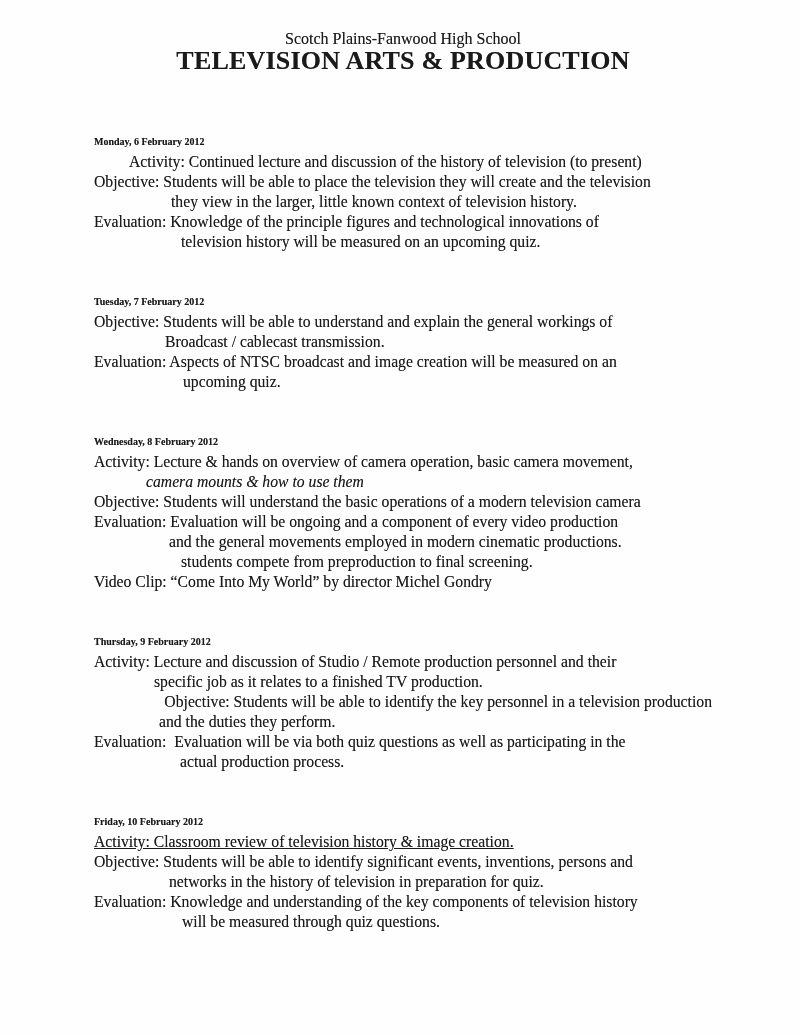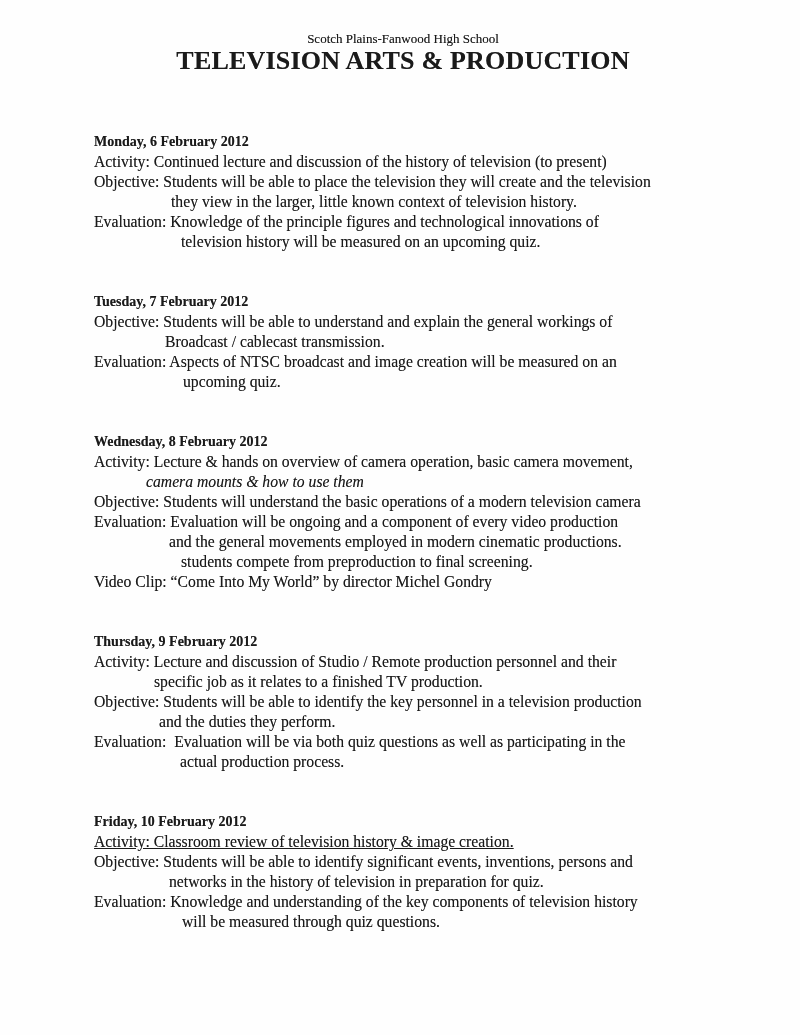--- a/index.html
+++ b/index.html
@@ -13,54 +13,54 @@
   }
   .page {
     width: 800px;
     height: 1035px;
     background: #fefefe;
     padding: 29px 88px 0 94px;
     text-shadow: 0 0 0.5px rgba(0,0,0,0.45); 
   }
   .doc-header { text-align: center; }
   .school {
-    font-size: 13px;
+    font-size: 16px;
     line-height: 20px;
   }
   .course {
     font-size: 26px;
     font-weight: bold;
     line-height: 24px;
     letter-spacing: 0.2px;
   }
   .schedule { margin-top: 59px; }
   .day { margin-bottom: 40px; }
   .date {
-    font-size: 14px;
+    font-size: 10px;
     font-weight: bold;
     line-height: 20px;
   }
   .line {
     font-size: 15.7px;
     line-height: 20px;
     white-space: pre;
   }
 </style>
 </head>
 <body>
 
 <div class="page">
   <header class="doc-header">
     <div class="school">Scotch Plains-Fanwood High School</div>
     <div class="course">TELEVISION ARTS &amp; PRODUCTION</div>
   </header>
   <main class="schedule">
       <section class="day">
         <h2 class="date">Monday, 6 February 2012</h2>
-        <div class="line" style="padding-left: 0px;">Activity: Continued lecture and discussion of the history of television (to present)</div>
+        <div class="line" style="padding-left: 0px; margin-left: 35px;">Activity: Continued lecture and discussion of the history of television (to present)</div>
         <div class="line" style="padding-left: 0px;">Objective: Students will be able to place the television they will create and the television</div>
         <div class="line" style="padding-left: 77px;">they view in the larger, little known context of television history.</div>
         <div class="line" style="padding-left: 0px;">Evaluation: Knowledge of the principle figures and technological innovations of</div>
         <div class="line" style="padding-left: 87px;">television history will be measured on an upcoming quiz.</div>
       </section>
       <section class="day">
         <h2 class="date">Tuesday, 7 February 2012</h2>
         <div class="line" style="padding-left: 0px;">Objective: Students will be able to understand and explain the general workings of</div>
         <div class="line" style="padding-left: 71px;">Broadcast / cablecast transmission.</div>
         <div class="line" style="padding-left: 0px;">Evaluation: Aspects of NTSC broadcast and image creation will be measured on an</div>
@@ -73,21 +73,21 @@
         <div class="line" style="padding-left: 0px;">Objective: Students will understand the basic operations of a modern television camera</div>
         <div class="line" style="padding-left: 0px;">Evaluation: Evaluation will be ongoing and a component of every video production</div>
         <div class="line" style="padding-left: 75px;">and the general movements employed in modern cinematic productions.</div>
         <div class="line" style="padding-left: 87px;">students compete from preproduction to final screening.</div>
         <div class="line" style="padding-left: 0px;">Video Clip: “Come Into My World” by director Michel Gondry</div>
       </section>
       <section class="day">
         <h2 class="date">Thursday, 9 February 2012</h2>
         <div class="line" style="padding-left: 0px;">Activity: Lecture and discussion of Studio / Remote production personnel and their</div>
         <div class="line" style="padding-left: 60px;">specific job as it relates to a finished TV production.</div>
-        <div class="line" style="padding-left: 0px;">Objective: Students will be able to identify the key personnel in a television production</div>
+        <div class="line" style="padding-left: 0px; text-align: right;">Objective: Students will be able to identify the key personnel in a television production</div>
         <div class="line" style="padding-left: 65px;">and the duties they perform.</div>
         <div class="line" style="padding-left: 0px;">Evaluation:  Evaluation will be via both quiz questions as well as participating in the</div>
         <div class="line" style="padding-left: 86px;">actual production process.</div>
       </section>
       <section class="day">
         <h2 class="date">Friday, 10 February 2012</h2>
         <div class="line" style="padding-left: 0px; text-decoration: underline;">Activity: Classroom review of television history &amp; image creation.</div>
         <div class="line" style="padding-left: 0px;">Objective: Students will be able to identify significant events, inventions, persons and</div>
         <div class="line" style="padding-left: 75px;">networks in the history of television in preparation for quiz.</div>
         <div class="line" style="padding-left: 0px;">Evaluation: Knowledge and understanding of the key components of television history</div>

